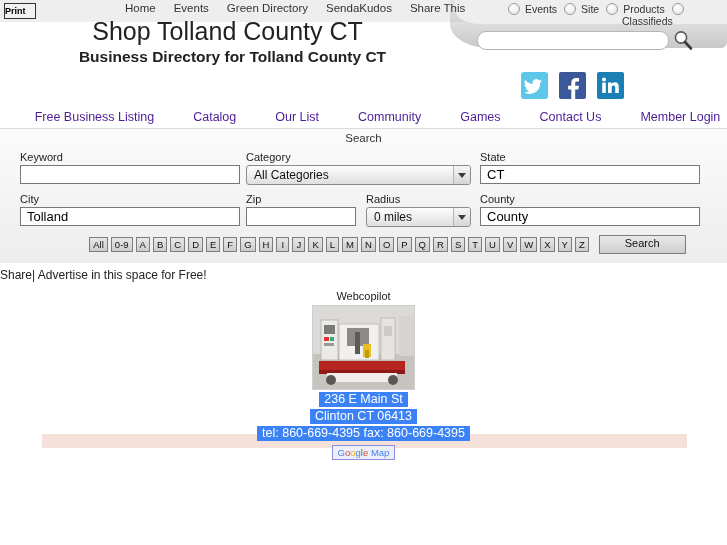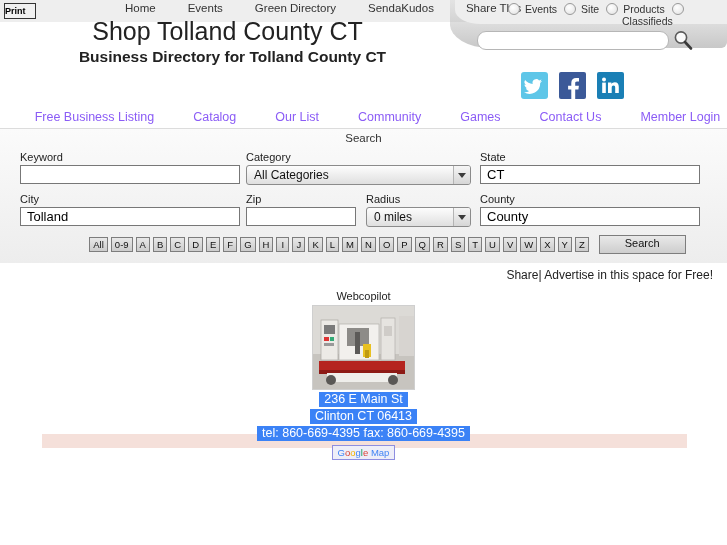--- a/index.html
+++ b/index.html
@@ -67,21 +67,21 @@
     font-weight: bold;
     font-family: "Liberation Sans", sans-serif;
     cursor: pointer;
   }
 
   #topnav {
     position: absolute;
     left: 125px; top: 2px;
     height: 18px;
     display: flex;
-    gap: 32px;
+    gap: 18px;
     font-size: 11.5px;
     color: #333;
   }
   #topnav a {
     color: #333;
     text-decoration: none;
     white-space: nowrap;
   }
 
   #radio-row {
@@ -176,21 +176,21 @@
     left: 0; top: 110px;
     width: 727px; height: 16px;
     display: flex;
     justify-content: center;
     gap: 11px;
     font-size: 12.5px;
     color: #222;
     background: #fff;
   }
   #mainnav a {
-    color: #8b5cf6;
+    color: #4c1d95;
     text-decoration: none;
     white-space: nowrap;
     margin-left: 28px;
   }
 
   
   #search-section {
     position: absolute;
     left: 0; top: 128px;
     width: 727px; height: 134px;
@@ -303,21 +303,21 @@
     color: #111;
     cursor: pointer;
     font-family: "Liberation Sans", sans-serif;
   }
 
   
   #share-line {
     position: absolute;
     left: 0; top: 268px;
     width: 713px;
-    text-align: right;
+    text-align: left;
     font-size: 12px;
     color: #222;
   }
   #share-line a { color: #222; text-decoration: none; }
 
   
   #content-area {
     position: absolute;
     left: 0; top: 290px;
     width: 727px; height: 255px;

